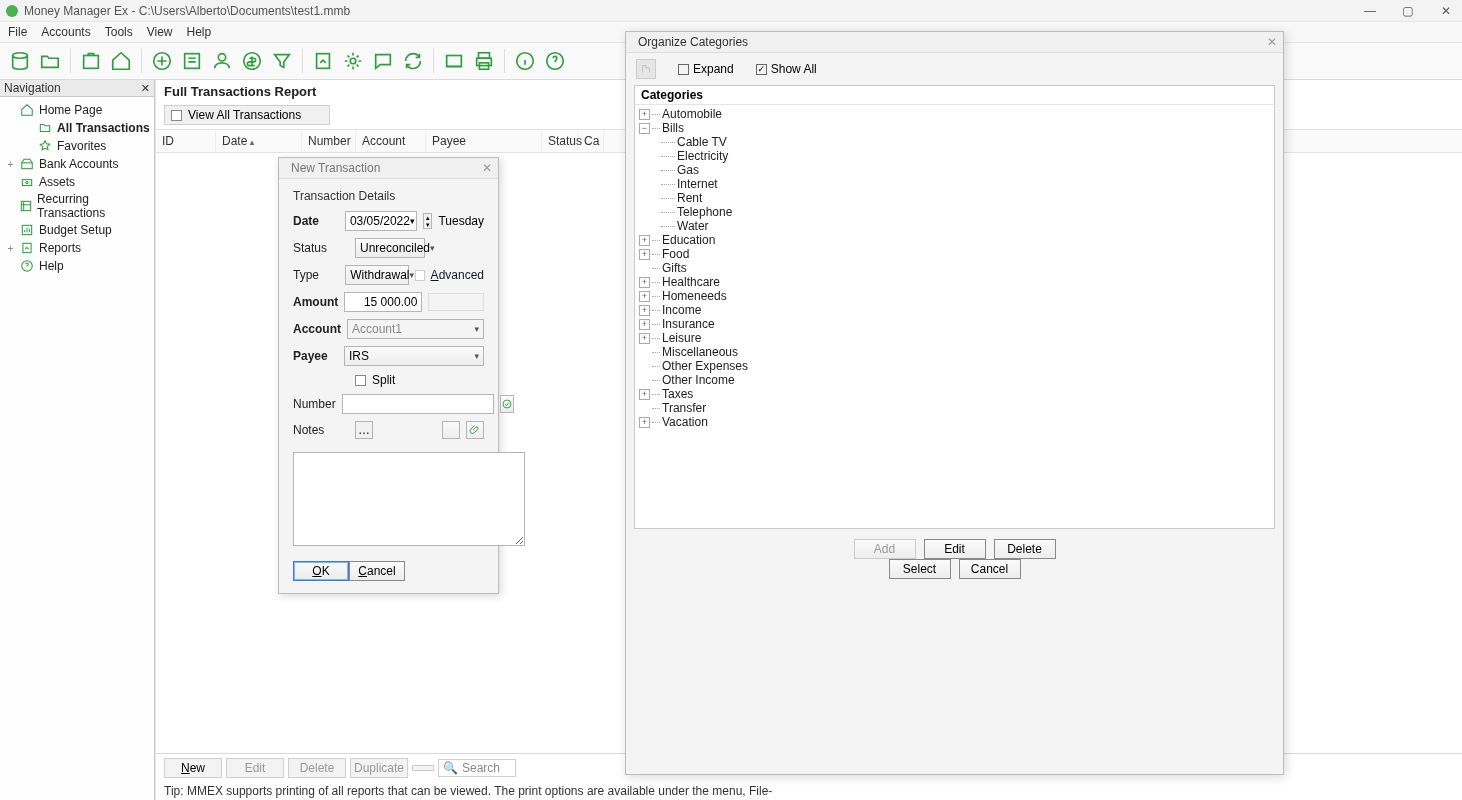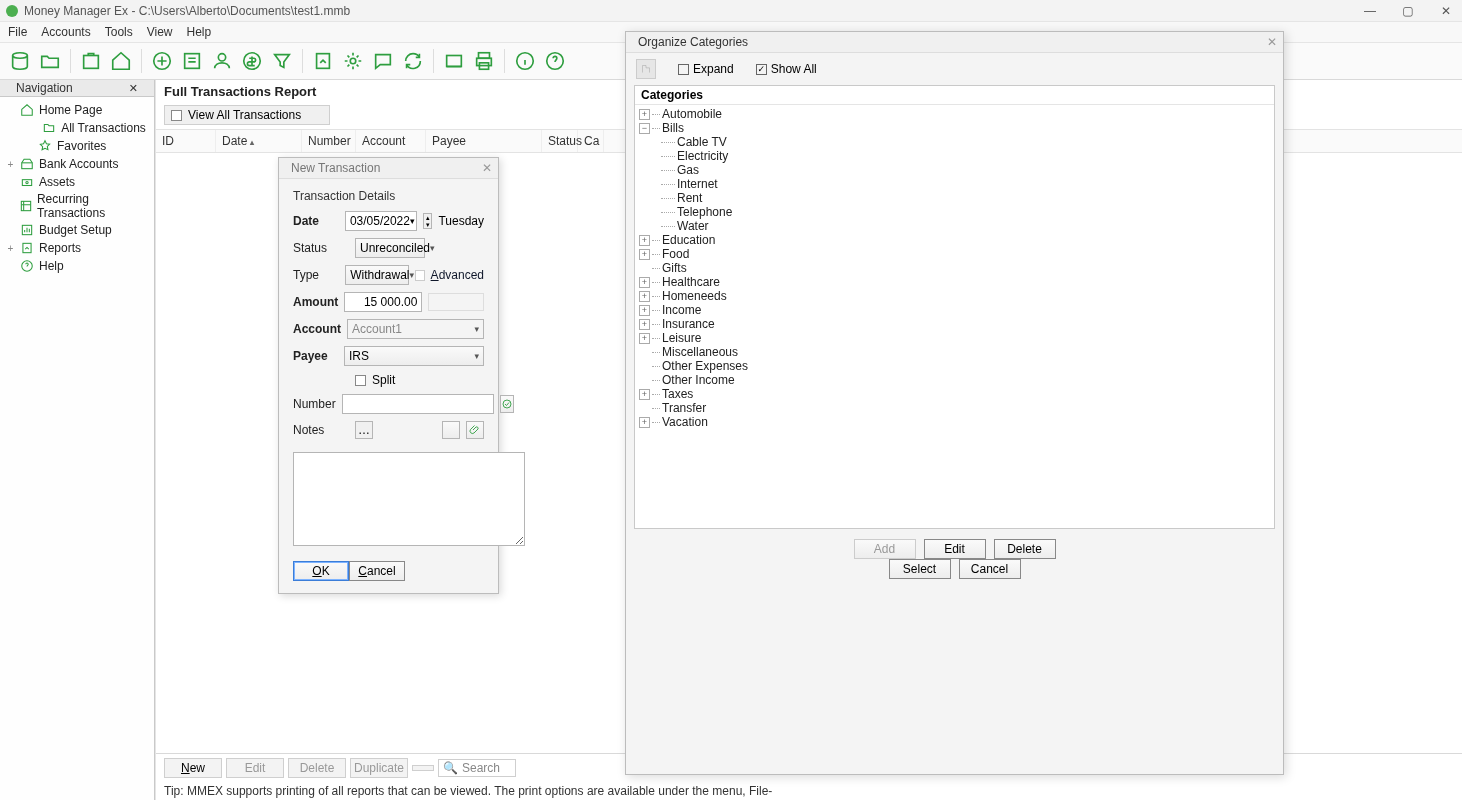--- a/index.html
+++ b/index.html
@@ -19,25 +19,25 @@
 .toolbar { display: flex; align-items: center; gap: 2px; padding: 4px 6px; background: #fafafa; border-bottom: 1px solid #d9d9d9; }
 .tool-btn { width: 28px; height: 28px; display: flex; align-items: center; justify-content: center; border-radius: 3px; }
 .tool-btn svg { width: 22px; height: 22px; stroke: #2e9e3f; stroke-width: 1.8; fill: none; }
 .tool-sep { width: 1px; height: 24px; background: #ddd; margin: 0 4px; }
 
 
 .workspace { display: flex; height: calc(100% - 22px - 22px - 36px); }
 
 
 .nav-panel { width: 155px; background: #fefefe; border-right: 1px solid #c9c9c9; display: flex; flex-direction: column; }
-.nav-header { display: flex; align-items: center; justify-content: space-between; background: #eaeaea; padding: 1px 16px; border-bottom: 1px solid #c9c9c9; font-size: 11px; color: #333; }
+.nav-header { display: flex; align-items: center; justify-content: space-between; background: #eaeaea; padding: 1px 4px; border-bottom: 1px solid #c9c9c9; font-size: 11px; color: #333; }
 .nav-close { font-size: 11px; color: #333; }
 .nav-tree { padding: 4px 0; }
 .nav-item { display: flex; align-items: center; padding: 1px 4px 1px 6px; gap: 4px; color: #222; }
-.nav-item.selected { font-weight: normal; justify-content: center; }
+.nav-item.selected { font-weight: bold; }
 .nav-item .icon { width: 16px; height: 16px; display: flex; align-items: center; justify-content: center; }
 .nav-item .icon svg { stroke: #2e9e3f; stroke-width: 1.8; fill: none; width: 14px; height: 14px; }
 .nav-item .expander { width: 9px; color: #888; font-size: 10px; text-align: center; }
 .nav-item.child { padding-left: 24px; }
 
 
 .main { flex: 1; background: #fff; display: flex; flex-direction: column; border-left: 1px solid #e5e5e5; position: relative; }
 .report-title { padding: 4px 8px; font-weight: bold; font-size: 13px; color: #222; }
 .view-toggle { display: flex; align-items: center; gap: 6px; margin: 2px 8px 4px 8px; background: #f0f0f0; border: 1px solid #cfcfcf; width: 166px; padding: 2px 6px; }
 .checkbox-box { width: 11px; height: 11px; border: 1px solid #888; background: #fff; }

